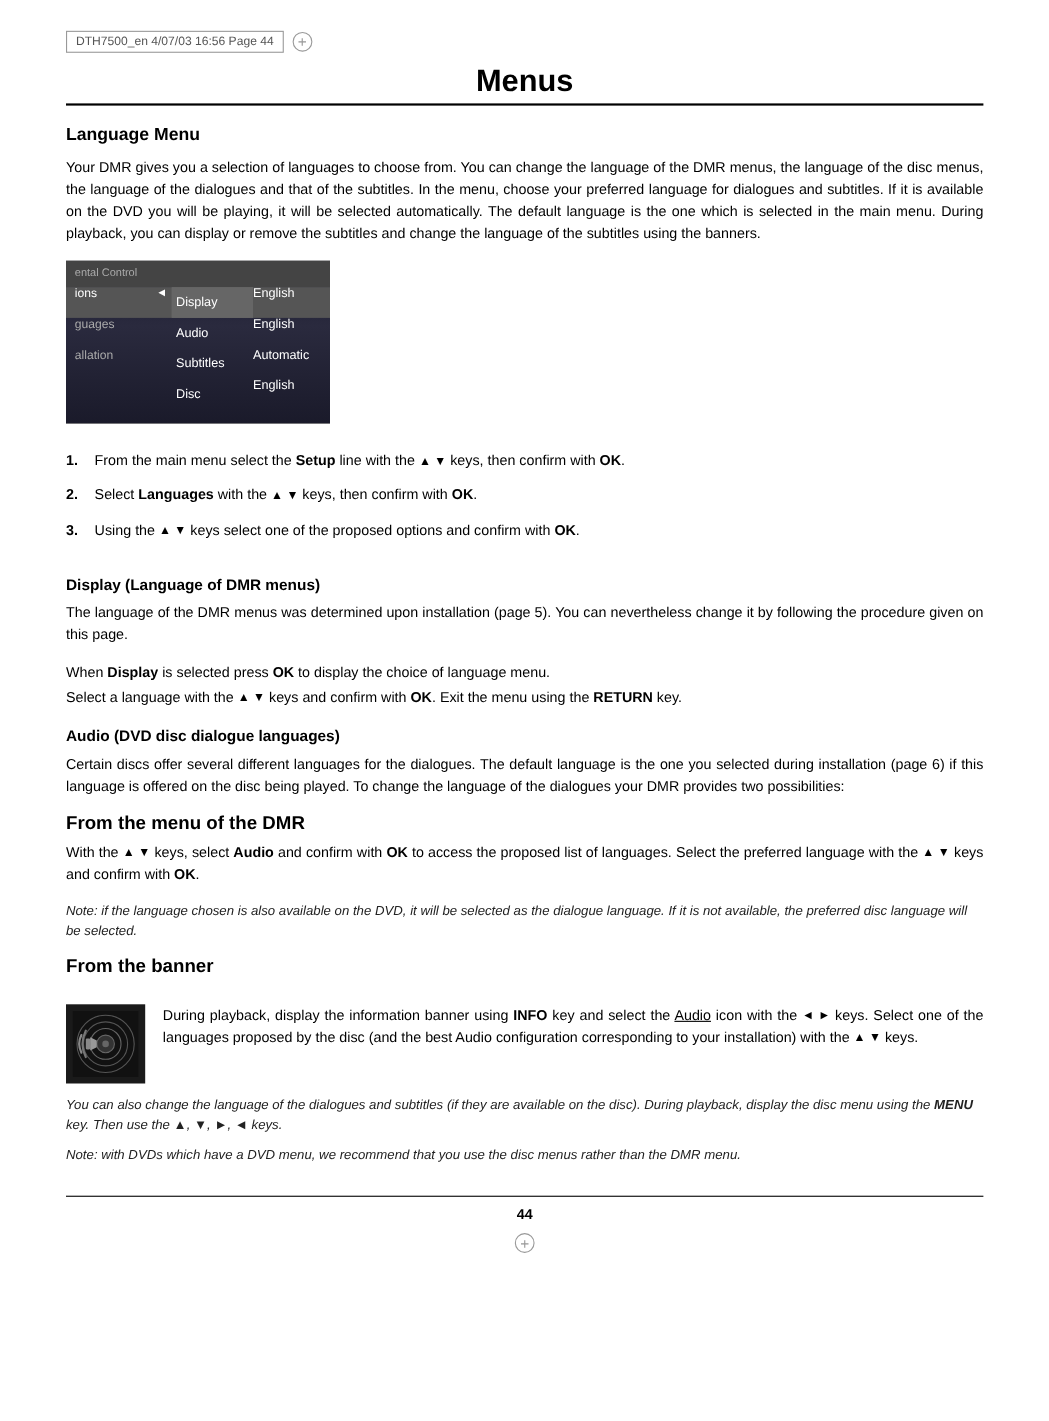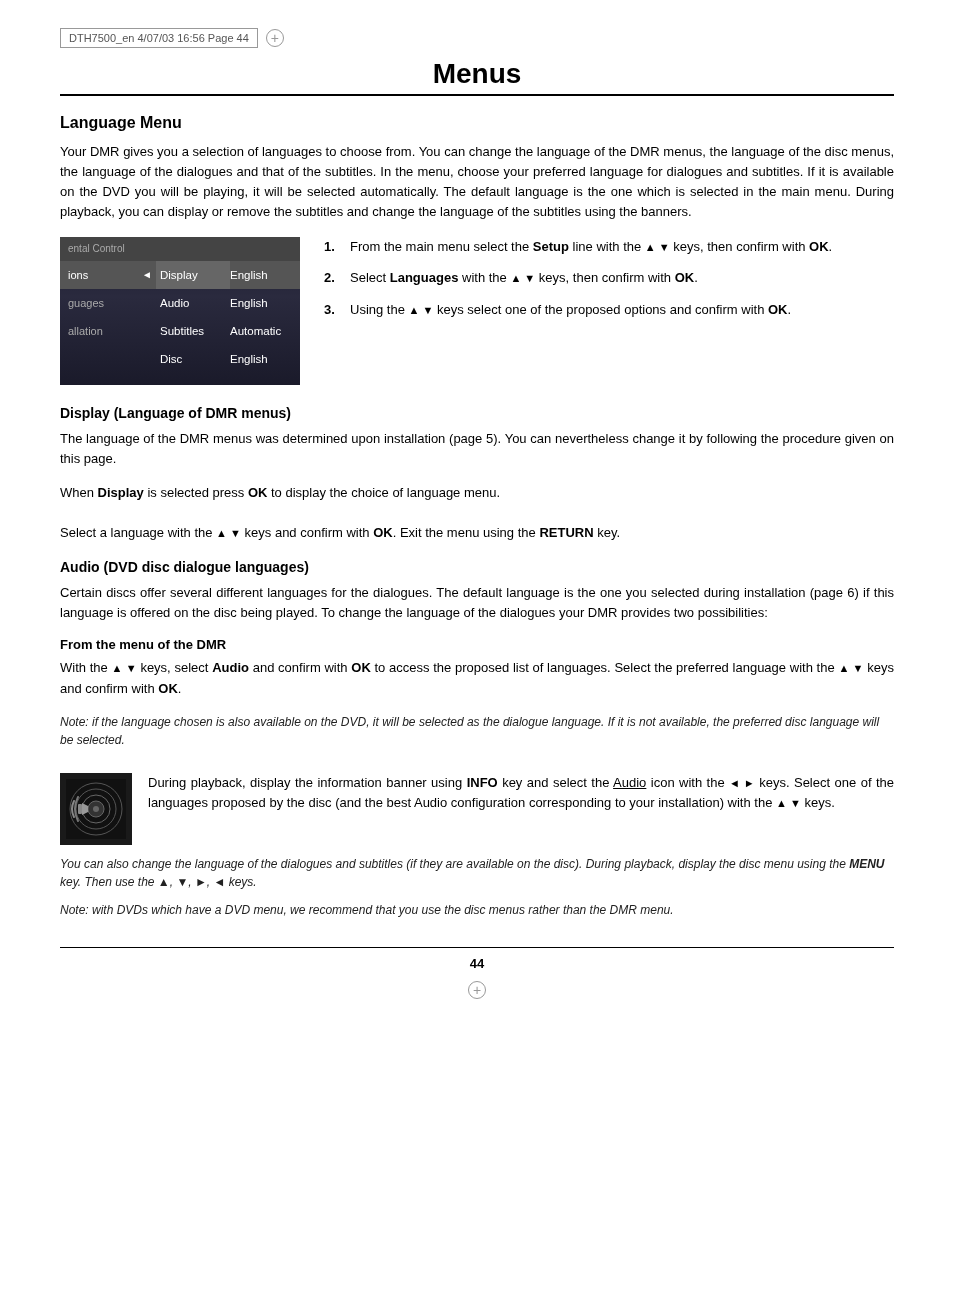--- a/index.html
+++ b/index.html
@@ -84,41 +84,42 @@
       line-height: 1.55;
       margin-bottom: 14px;
       text-align: justify;
     }
 
     
     .menu-section {
       display: flex;
       gap: 24px;
       margin-bottom: 20px;
+      flex-direction: column;
     }
 
     .menu-image {
       width: 240px;
       min-width: 240px;
       height: 148px;
       background: #2a2a2a;
       position: relative;
       overflow: hidden;
     }
 
     .menu-image-inner {
       position: relative;
       width: 100%;
       height: 100%;
       background: linear-gradient(180deg, #1a1a2e 0%, #2a2a3e 40%, #1a1a2a 100%);
     }
 
     .menu-row {
       display: flex;
-      align-items: center;
+      align-items: flex-start;
       height: 28px;
       font-size: 11.5px;
       color: #ccc;
       padding: 0 6px 0 0;
     }
     .menu-row.selected {
       background: #555;
     }
     .menu-left-col {
       width: 78px;
@@ -183,21 +184,21 @@
 
     
     .sub-heading {
       font-size: 14px;
       font-weight: bold;
       margin-bottom: 8px;
       margin-top: 16px;
     }
 
     .sub-sub-heading {
-      font-size: 13px;
+      font-size: 17px;
       font-weight: bold;
       margin-bottom: 6px;
       margin-top: 14px;
     }
 
     .note-text {
       font-size: 12px;
       font-style: italic;
       line-height: 1.5;
       margin-bottom: 10px;
@@ -354,39 +355,40 @@
         </span>
       </div>
     </div>
   </div>
 
   <h3 class="sub-heading">Display (Language of DMR menus)</h3>
 
   <p class="body-text">
     <span>The language of the DMR menus was determined upon installation (page 5). You can nevertheless change it by following the procedure given on this page.</span>
   </p>
-  <p class="body-text" style="margin-bottom:20px;">
+  <p class="body-text" style="margin-bottom:3px;">
     When <strong>Display</strong> is selected press <strong>OK</strong> to display the choice of language menu.
   </p>
   <p class="body-text">
     Select a language with the <span class="arr">▲ ▼</span> keys and confirm with <strong>OK</strong>. Exit the menu using the <strong>RETURN</strong> key.
   </p>
 
   <h3 class="sub-heading">Audio (DVD disc dialogue languages)</h3>
 
   <p class="body-text">Certain discs offer several different languages for the dialogues. The default language is the one you selected during installation (page 6) if this language is offered on the disc being played. To change the language of the dialogues your DMR provides two possibilities:</p>
 
   <p class="sub-sub-heading">From the menu of the DMR</p>
 
   <p class="body-text">
     With the <span class="arr">▲ ▼</span> keys, select <strong>Audio</strong> and confirm with <strong>OK</strong> to access the proposed list of languages. Select the preferred language with the <span class="arr">▲ ▼</span> keys and confirm with <strong>OK</strong>.
   </p>
 
   <p class="note-text">Note: if the language chosen is also available on the DVD, it will be selected as the dialogue language. If it is not available, the preferred disc language will be selected.</p>
 
+  <p class="sub-sub-heading">From the banner</p>
 
   <div class="banner-section">
 
     <div class="audio-icon">
       <svg viewBox="0 0 60 60">
 
         <rect width="60" height="60" fill="#111"></rect>
 
         <circle cx="30" cy="30" r="26" fill="none" stroke="#555" stroke-width="1"></circle>
         <circle cx="30" cy="30" r="20" fill="none" stroke="#555" stroke-width="1"></circle>

